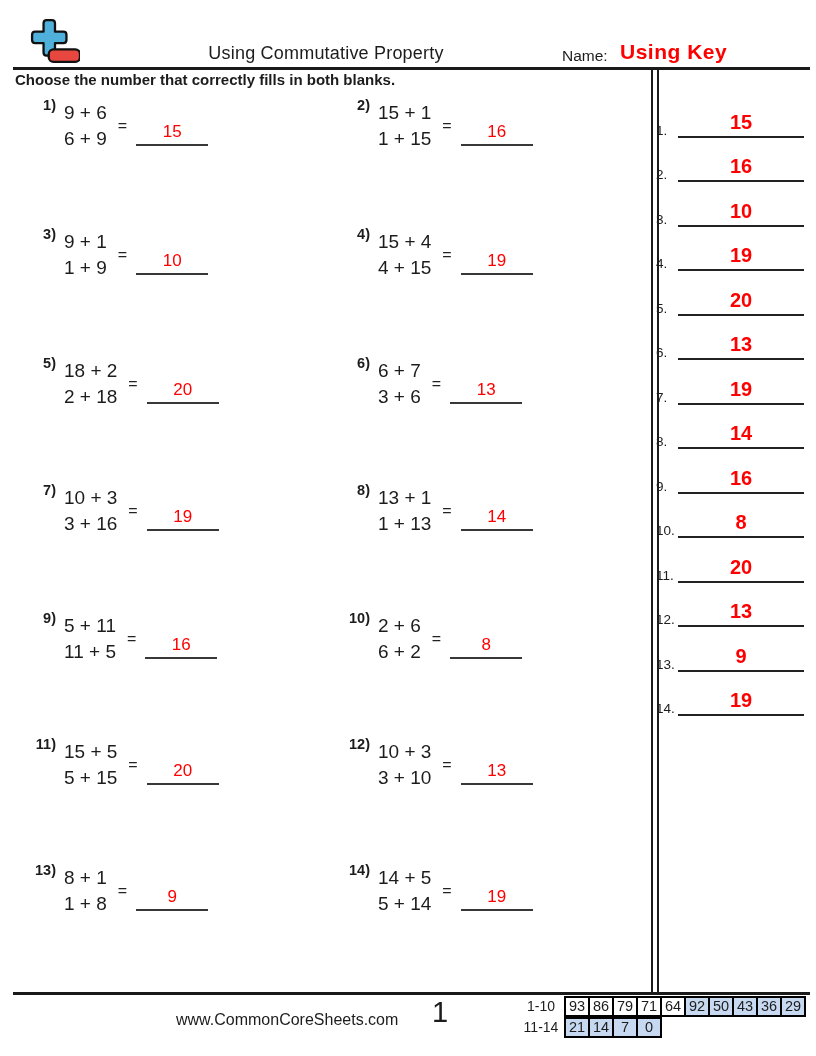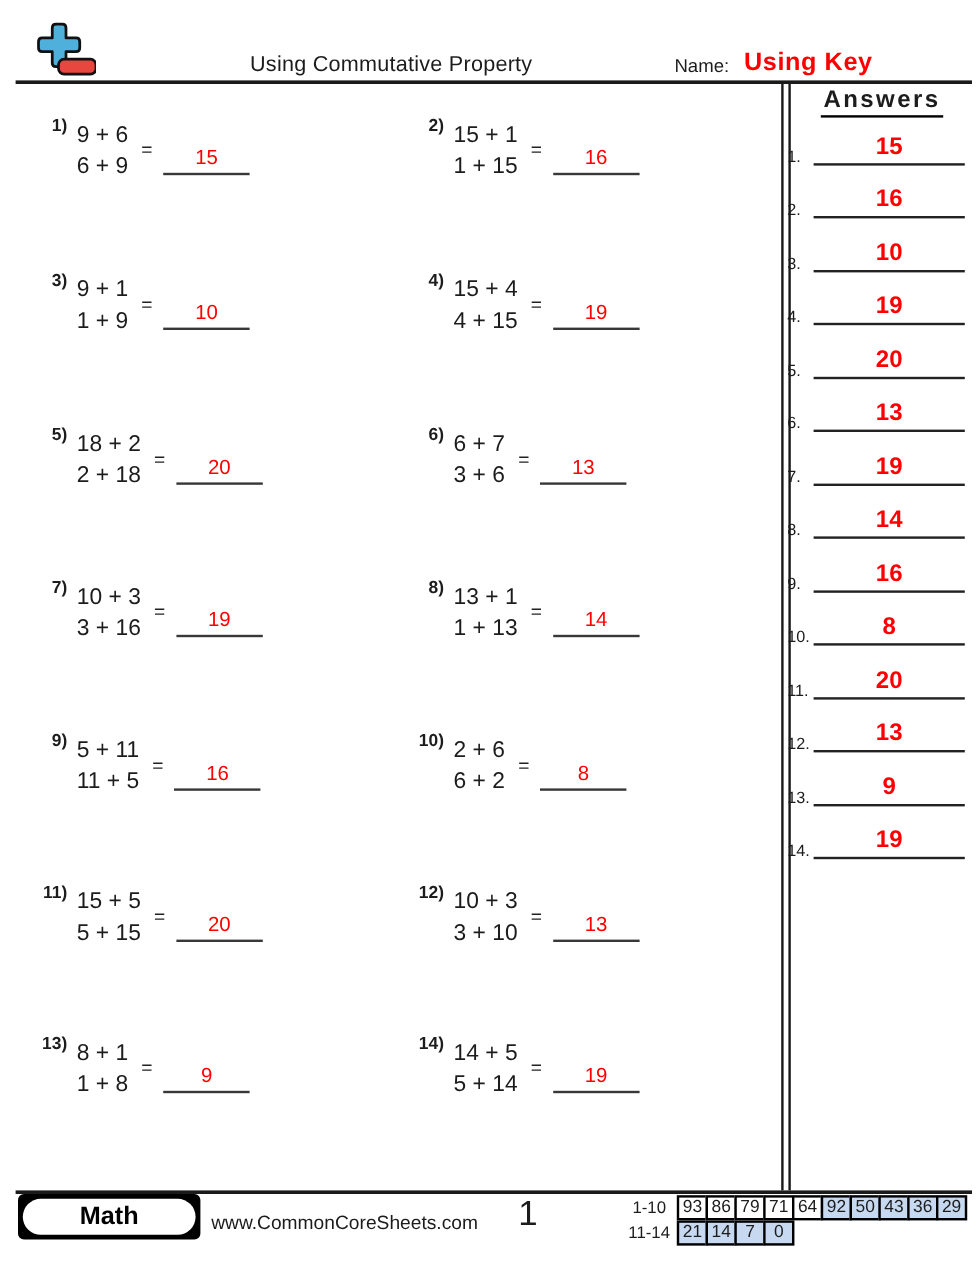--- a/index.html
+++ b/index.html
@@ -60,20 +60,21 @@
       <path d="M11,4 Q11,1 14,1 L19,1 Q22,1 22,4 L22,12 L30,12 Q33,12 33,15 L33,20 Q33,23 30,23 L22,23 L22,32 Q22,35 19,35 L14,35 Q11,35 11,32 L11,23 L3,23 Q0,23 0,20 L0,15 Q0,12 3,12 L11,12 Z" style="fill:var(--logo-blue)" stroke="#111" stroke-width="2.2" stroke-linejoin="round"></path>
       <rect x="16" y="29" width="30" height="12" rx="4.5" style="fill:var(--logo-red)" stroke="#111" stroke-width="2.2"></rect>
     </g>
   </svg>
   <div class="page-title">Using Commutative Property</div>
   <div class="name-label">Name:</div>
   <div class="answer-key">Using Key</div>
   <div class="header-rule"></div>
   <div class="vsep1"></div>
   <div class="vsep2"></div>
+  <div class="instruction">Choose the number that correctly fills in both blanks.</div>
 
   <div class="problem" style="top:100px;left:28px">
     <span class="plabel">1)</span>
     <div class="exprs">
         <div>9 + 6</div>
         <div>6 + 9</div>
       </div>
     <span class="eq">=</span>
     <div class="ansbox">
         <span class="ans">15</span>
@@ -216,21 +217,20 @@
     <div class="exprs">
         <div>14 + 5</div>
         <div>5 + 14</div>
       </div>
     <span class="eq">=</span>
     <div class="ansbox">
         <span class="ans">19</span>
       </div>
   </div>
 
-  <div class="answers-title"><span>Answers</span></div>
 
   <div class="aentry" style="top:110px">
     <span class="anum">1.</span>
     <div class="aline">
         <span class="aval">15</span>
       </div>
   </div>
   <div class="aentry" style="top:154px">
     <span class="anum">2.</span>
     <div class="aline">
@@ -304,23 +304,20 @@
       </div>
   </div>
   <div class="aentry" style="top:688px">
     <span class="anum">14.</span>
     <div class="aline">
         <span class="aval">19</span>
       </div>
   </div>
 
   <div class="footer-rule"></div>
-  <div class="math-badge">
-    <div class="pill">Math</div>
-  </div>
   <div class="site-url">www.CommonCoreSheets.com</div>
   <div class="page-number">1</div>
 
   <div class="score-row" style="left:521px;top:996px">
     <span class="slabel">1-10</span>
     <span class="score-cell">93</span>
     <span class="score-cell">86</span>
     <span class="score-cell">79</span>
     <span class="score-cell">71</span>
     <span class="score-cell">64</span>

